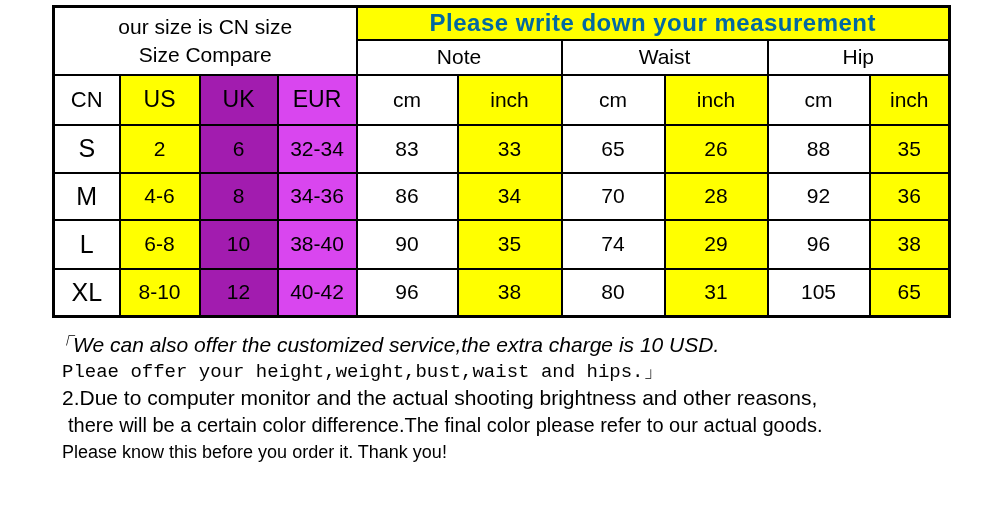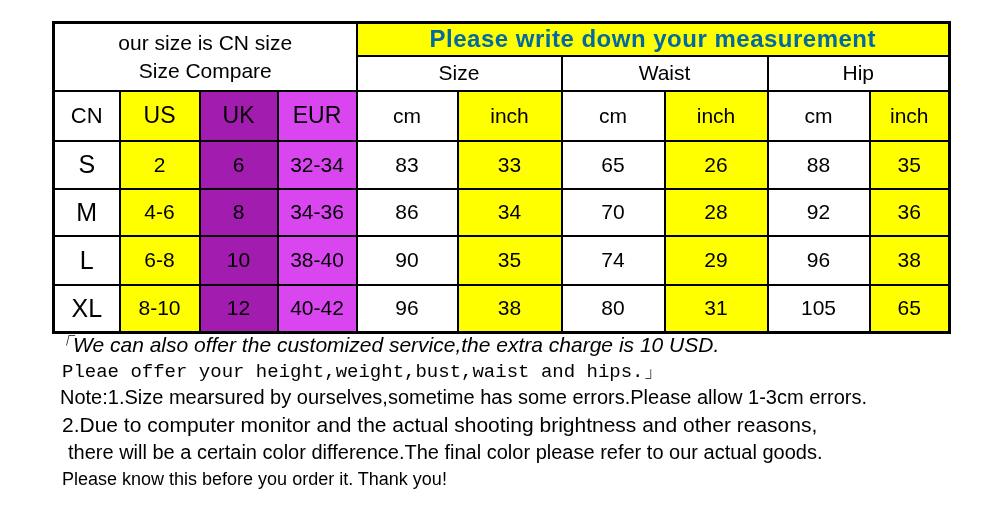--- a/index.html
+++ b/index.html
@@ -14,21 +14,20 @@
   }
 
   table.size-table {
     position: absolute;
     left: 52px;
     top: 5px;
     width: 896px;
     border-collapse: collapse;
     table-layout: fixed;
     border: 3px solid #000;
-    margin-top: 16px;
   }
   table.size-table td {
     border: 2px solid #000;
     text-align: center;
     vertical-align: middle;
     padding: 0;
     overflow: hidden;
     white-space: nowrap;
   }
 
@@ -80,21 +79,21 @@
     </colgroup>
     <tbody>
       <tr style="height:33px">
         <td class="corner" colspan="4" rowspan="2">
           <div>our size is CN size</div>
           <div>Size Compare</div>
         </td>
         <td class="banner bg-yellow" colspan="6">Please write down your measurement</td>
       </tr>
       <tr style="height:35px">
-        <td class="group" colspan="2">Size</td>
+        <td class="group" colspan="2">Note</td>
         <td class="group" colspan="2">Waist</td>
         <td class="group" colspan="2">Hip</td>
       </tr>
       <tr style="height:50px">
         <td class="colhead colhead-cn">CN</td>
         <td class="colhead bg-yellow">US</td>
         <td class="colhead bg-blue">UK</td>
         <td class="colhead bg-green">EUR</td>
         <td class="unit">cm</td>
         <td class="unit bg-yellow">inch</td>
@@ -151,19 +150,18 @@
         <td class="val bg-yellow">31</td>
         <td class="val">105</td>
         <td class="val bg-yellow">65</td>
       </tr>
     </tbody>
   </table>
 
   <div class="notes">
     <div class="note-1">「We can also offer the customized service,the extra charge is 10 USD.</div>
     <div class="note-2">Pleae offer your height,weight,bust,waist and hips.」</div>
-    <div class="note-3">Note:1.Size mearsured by ourselves,sometime has some errors.Please allow 1-3cm errors.</div>
     <div class="note-4">2.Due to computer monitor and the actual shooting brightness and other reasons,</div>
     <div class="note-5">there will be a certain color difference.The final color please refer to our actual goods.</div>
     <div class="note-6">Please know this before you order it. Thank you!</div>
   </div>
 
 </div>
 
 </body></html>

